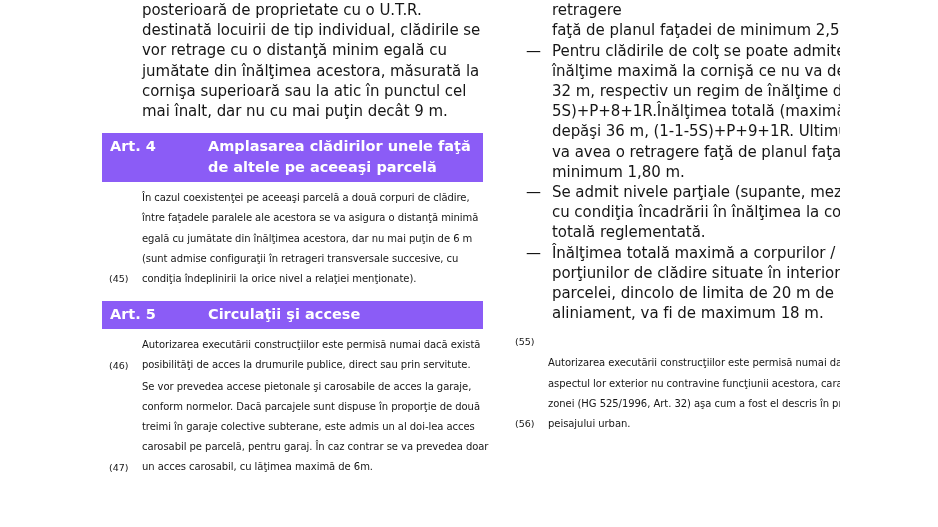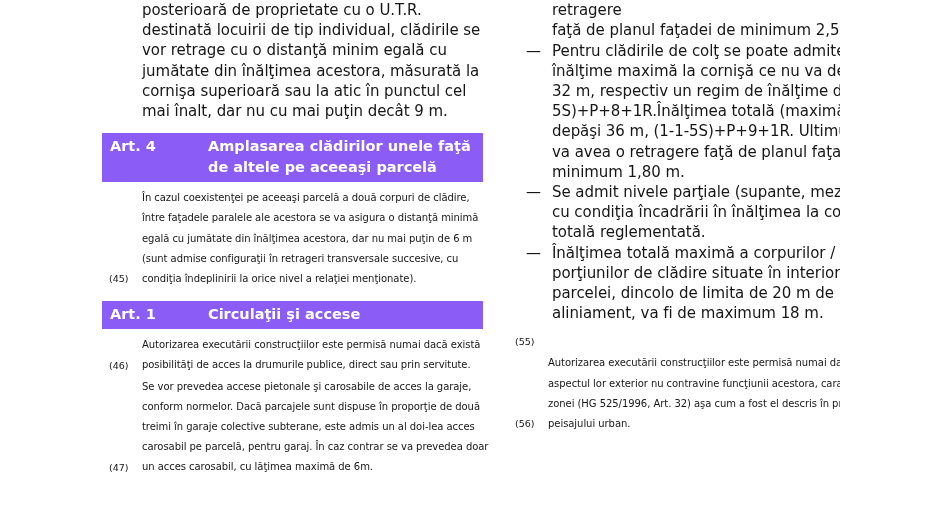--- a/index.html
+++ b/index.html
@@ -124,21 +124,21 @@
       <span class="art-num">Art. 4</span>
       <span class="art-title">Amplasarea clădirilor unele faţă de altele pe aceeaşi parcelă</span>
     </div>
 
     <div class="para">
       <span class="para-num">(45)</span>
       <span class="para-body">În cazul coexistenţei pe aceeaşi parcelă a două corpuri de clădire, între faţadele paralele ale acestora se va asigura o distanţă minimă egală cu jumătate din înălţimea acestora, dar nu mai puţin de 6 m (sunt admise configuraţii în retrageri transversale succesive, cu condiţia îndeplinirii la orice nivel a relaţiei menţionate).</span>
     </div>
 
     <div class="art-bar">
-      <span class="art-num">Art. 1</span>
+      <span class="art-num">Art. 5</span>
       <span class="art-title">Circulaţii şi accese</span>
     </div>
 
     <div class="para">
       <span class="para-num">(46)</span>
       <span class="para-body">Autorizarea executării construcţiilor este permisă numai dacă există posibilităţi de acces la drumurile publice, direct sau prin servitute.</span>
     </div>
 
     <div class="para">
       <span class="para-num">(47)</span>

